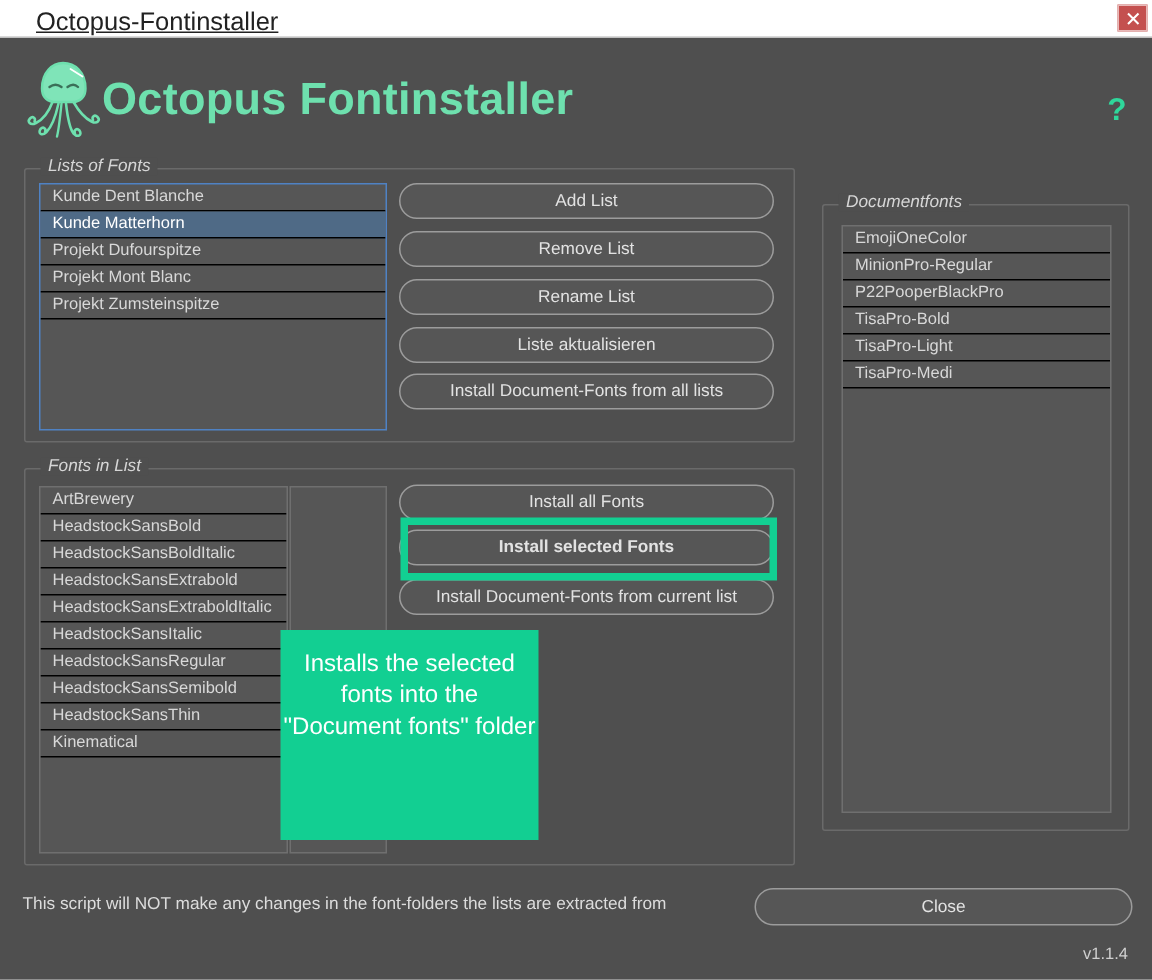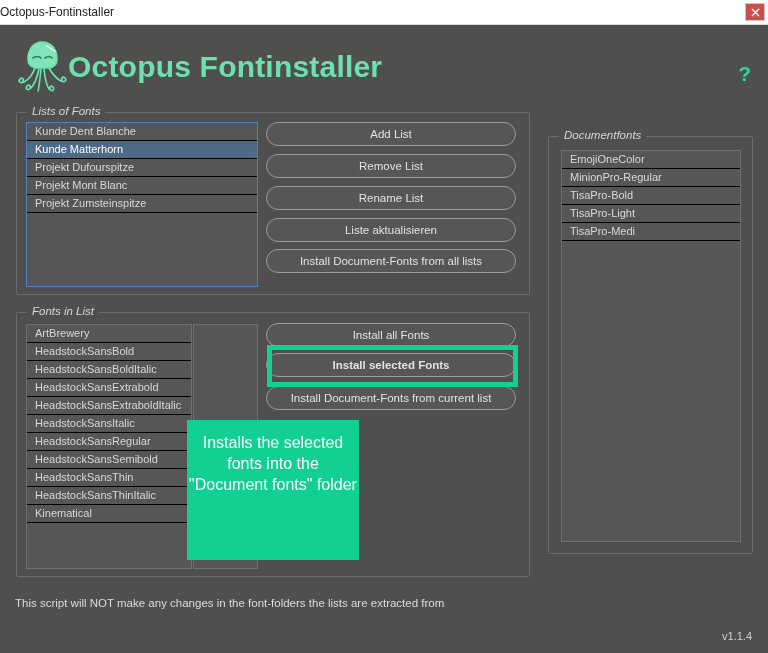--- a/index.html
+++ b/index.html
@@ -24,24 +24,25 @@
   .titlebar {
     position: absolute;
     left: 0; top: 0;
     width: 768px; height: 25px;
     background: #ffffff;
     border-bottom: 1px solid #d9d9d9;
     box-sizing: border-box;
   }
   .titlebar-text {
     position: absolute;
-    left: 0; top: 5px;
-    font-size: 12px;
+    left: 24px; top: 5px;
+    font-size: 17px;
     color: #222222;
     white-space: nowrap;
+    text-decoration: underline;
   }
   .titlebar-close {
     position: absolute;
     right: 3px; top: 3px;
     width: 20px; height: 18px;
     background: #c4504f;
     border: 1px solid #e8b9b8;
     box-sizing: border-box;
     display: flex;
     align-items: center;
@@ -259,42 +260,43 @@
   <div class="listbox" id="fonts-in-list">
     <div class="list-item">ArtBrewery</div>
     <div class="list-item">HeadstockSansBold</div>
     <div class="list-item">HeadstockSansBoldItalic</div>
     <div class="list-item">HeadstockSansExtrabold</div>
     <div class="list-item">HeadstockSansExtraboldItalic</div>
     <div class="list-item">HeadstockSansItalic</div>
     <div class="list-item">HeadstockSansRegular</div>
     <div class="list-item">HeadstockSansSemibold</div>
     <div class="list-item">HeadstockSansThin</div>
-    <div class="list-item">HeadstockSansThinItalic</div>
     <div class="list-item">Kinematical</div>
   </div>
 
   <div class="listbox" id="fonts-in-list2"></div>
 
   <div class="pill-btn" id="btn-install-all-fonts">Install all Fonts</div>
   <div class="pill-btn" id="btn-install-selected">Install selected Fonts</div>
   <div class="pill-btn" id="btn-install-current">Install Document-Fonts from current list</div>
 
   <div class="highlight-box"></div>
 
   <div class="tooltip">Installs the selected fonts into the "Document fonts" folder</div>
 
   <div class="group" id="group-docs">
     <span class="group-label">Documentfonts</span>
   </div>
 
   <div class="listbox" id="documentfonts">
     <div class="list-item">EmojiOneColor</div>
     <div class="list-item">MinionPro-Regular</div>
+    <div class="list-item">P22PooperBlackPro</div>
     <div class="list-item">TisaPro-Bold</div>
     <div class="list-item">TisaPro-Light</div>
     <div class="list-item">TisaPro-Medi</div>
   </div>
 
   <div class="footer-note">This script will NOT make any changes in the font-folders the lists are extracted from</div>
+  <div class="pill-btn" id="btn-close">Close</div>
   <div class="version">v1.1.4</div>
 
 </div>
 
 </body></html>

